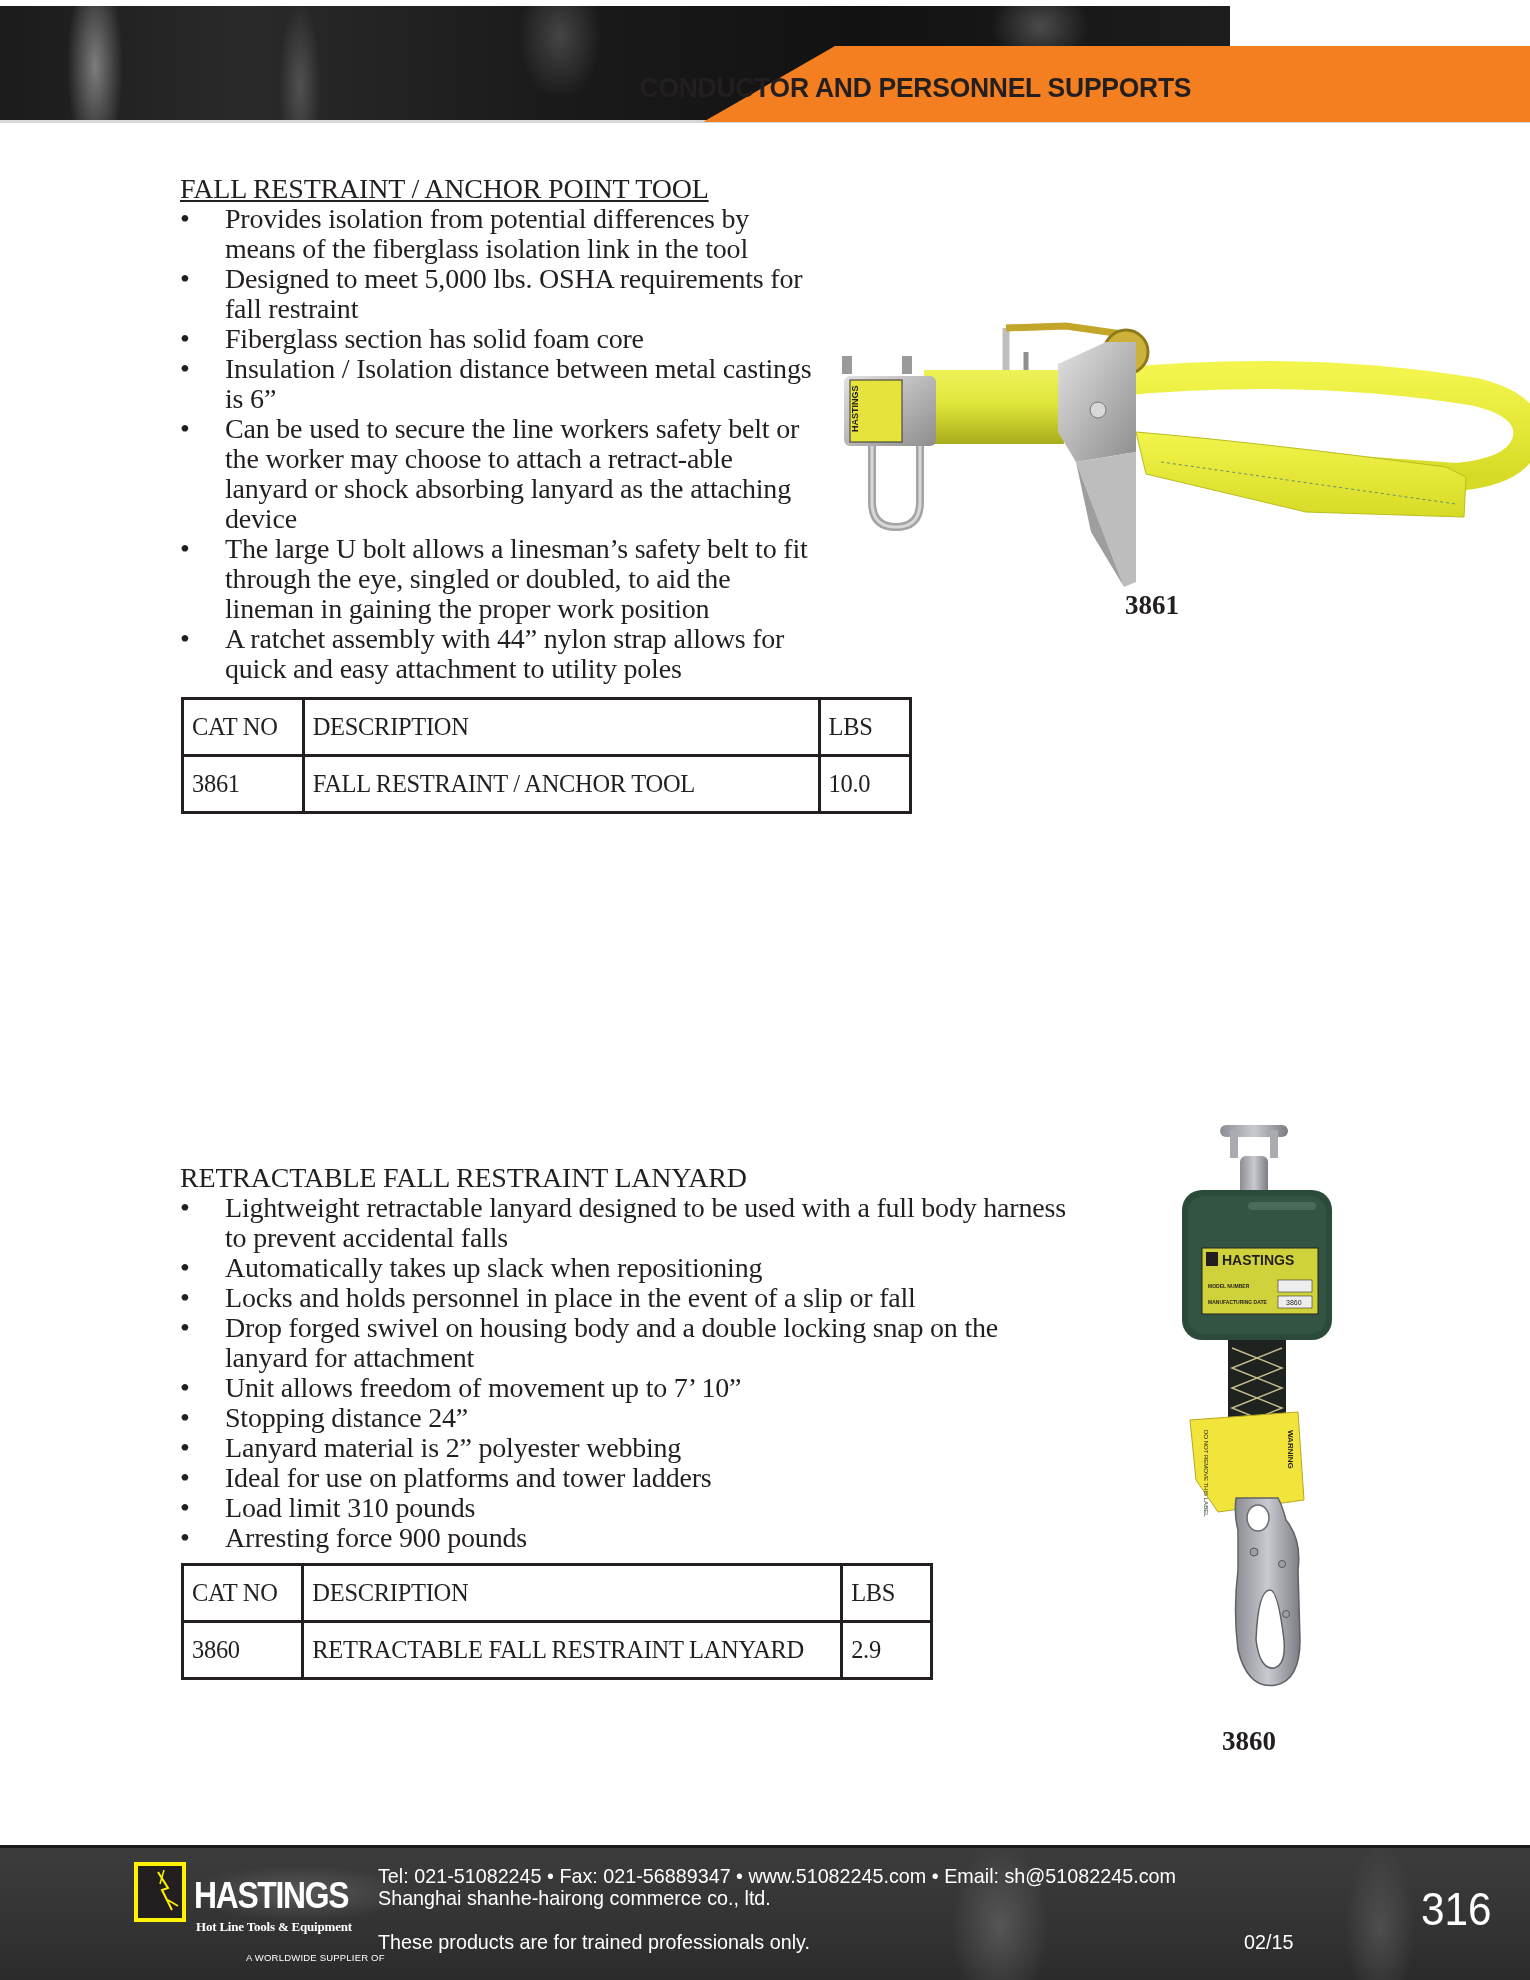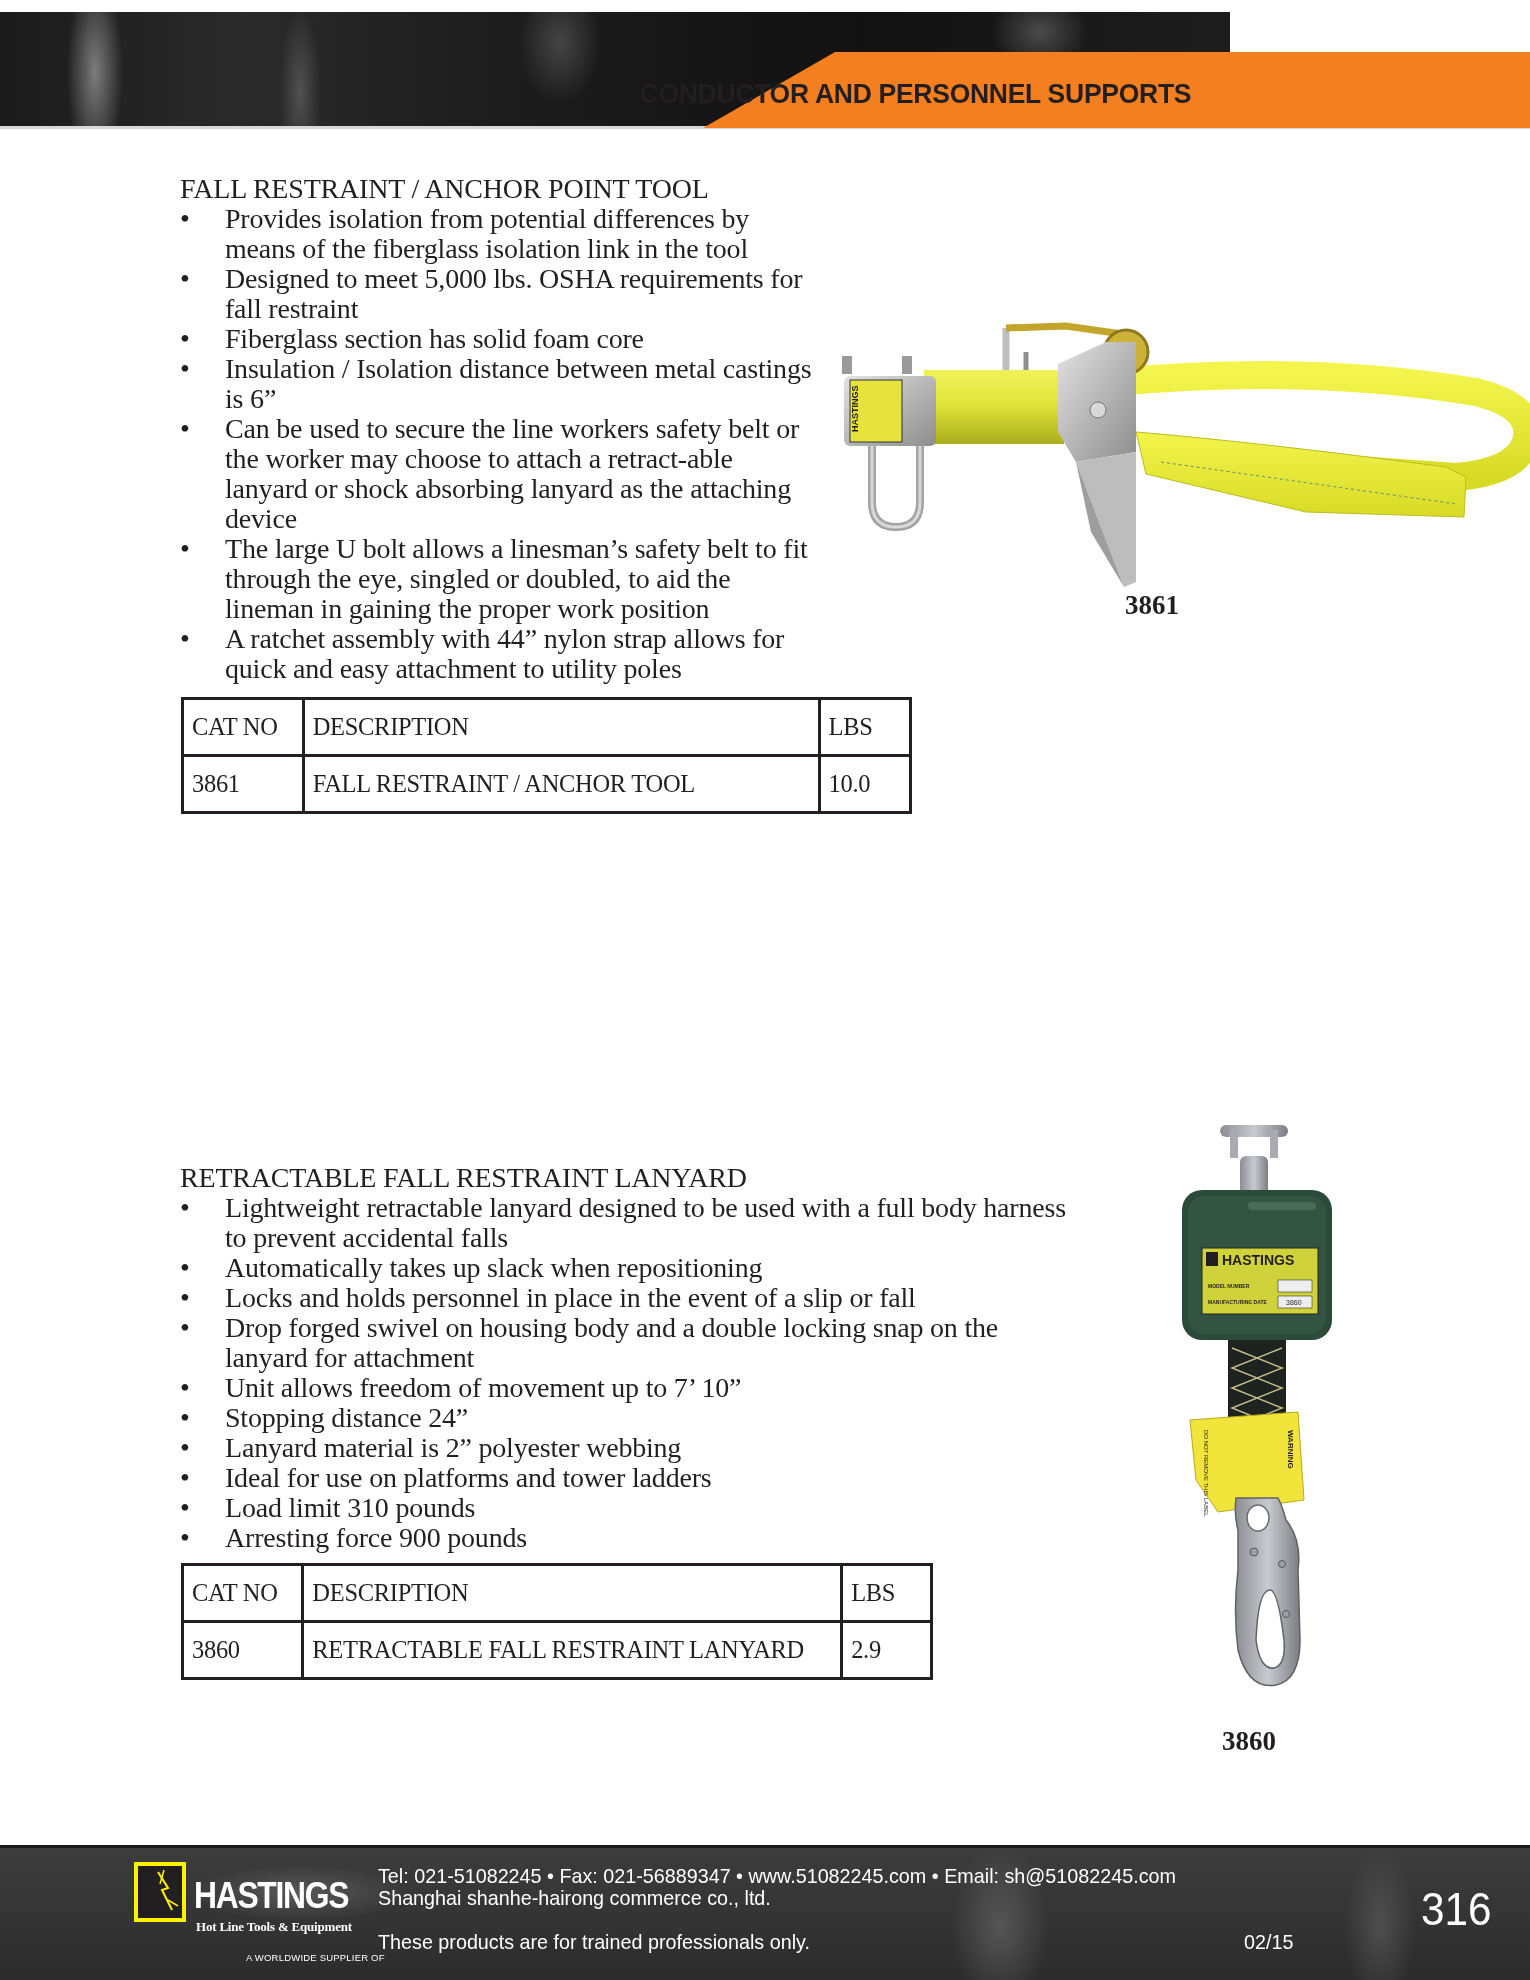--- a/index.html
+++ b/index.html
@@ -1,21 +1,21 @@
 <!DOCTYPE html>
 <html><head>
 <meta charset="utf-8">
 <style>
   * { margin:0; padding:0; box-sizing:border-box; }
   html, body { width:1530px; height:1980px; background:#ffffff; overflow:hidden; }
   body { position:relative; font-family:"Liberation Serif", "DejaVu Serif", serif; color:#231f20; }
 
   
   .header {
-    position:absolute; left:0; top:12px; width:1230px; height:116px;
+    position:absolute; left:0; top:6px; width:1230px; height:116px;
     background:
       radial-gradient(ellipse 40px 140px at 95px 60px, rgba(200,200,200,0.55), transparent 70%),
       radial-gradient(ellipse 30px 120px at 300px 80px, rgba(160,160,160,0.35), transparent 70%),
       radial-gradient(ellipse 60px 90px at 560px 30px, rgba(150,150,150,0.35), transparent 70%),
       radial-gradient(ellipse 70px 60px at 1040px 20px, rgba(170,170,170,0.35), transparent 70%),
       radial-gradient(ellipse 40px 60px at 1450px 20px, rgba(130,130,130,0.3), transparent 70%),
       linear-gradient(90deg, #1b1b1b 0%, #2a2a2a 20%, #1a1a1a 45%, #121212 70%, #1d1d1d 100%);
   }
   .header-bottom-line { position:absolute; left:0; top:114px; width:1530px; height:3px; background:#d8d8d8; }
   .header-banner {
@@ -34,21 +34,21 @@
   
   .section-title {
     position:absolute; left:180px; font-size:28px; line-height:30px; white-space:nowrap;
     letter-spacing:-0.2px;
   }
   .bullets { position:absolute; left:180px; list-style:none; }
   .bullets li { position:relative; padding-left:45px; font-size:28px; line-height:30px; letter-spacing:-0.2px; }
   .bullets li .dot { position:absolute; left:0; top:0; width:20px; text-align:left; }
   .bullets li .txt { display:block; }
 
-  #sec1-title { top:174px; }
+  #sec1-title { top:174px;text-decoration:underline; }
   #sec1-bullets { top:204px; width:640px; }
   #sec2-title { top:1163px; }
   #sec2-bullets { top:1193px; width:900px; }
   #sec2-bullets li .txt { width:845px; }
 
   
   table.spec {
     position:absolute; border-collapse:collapse; font-size:24.5px; letter-spacing:-0.3px;
   }
   table.spec td { border:3px solid #231f20; height:38px; padding:12px 8px; white-space:nowrap; line-height:30px; }

